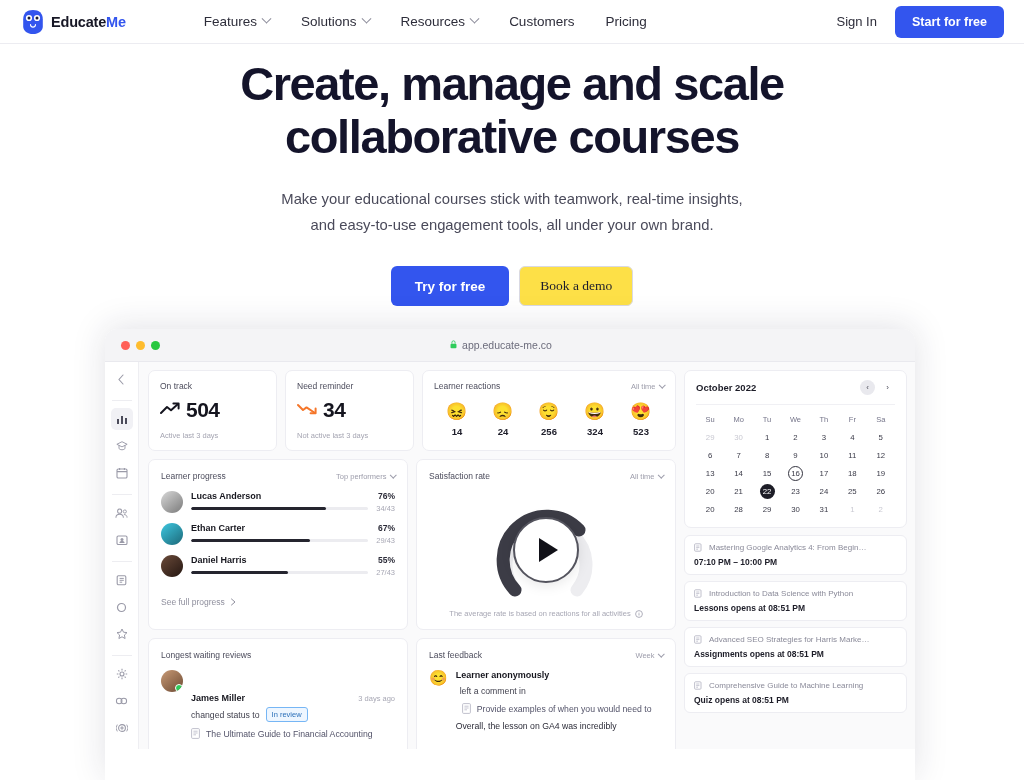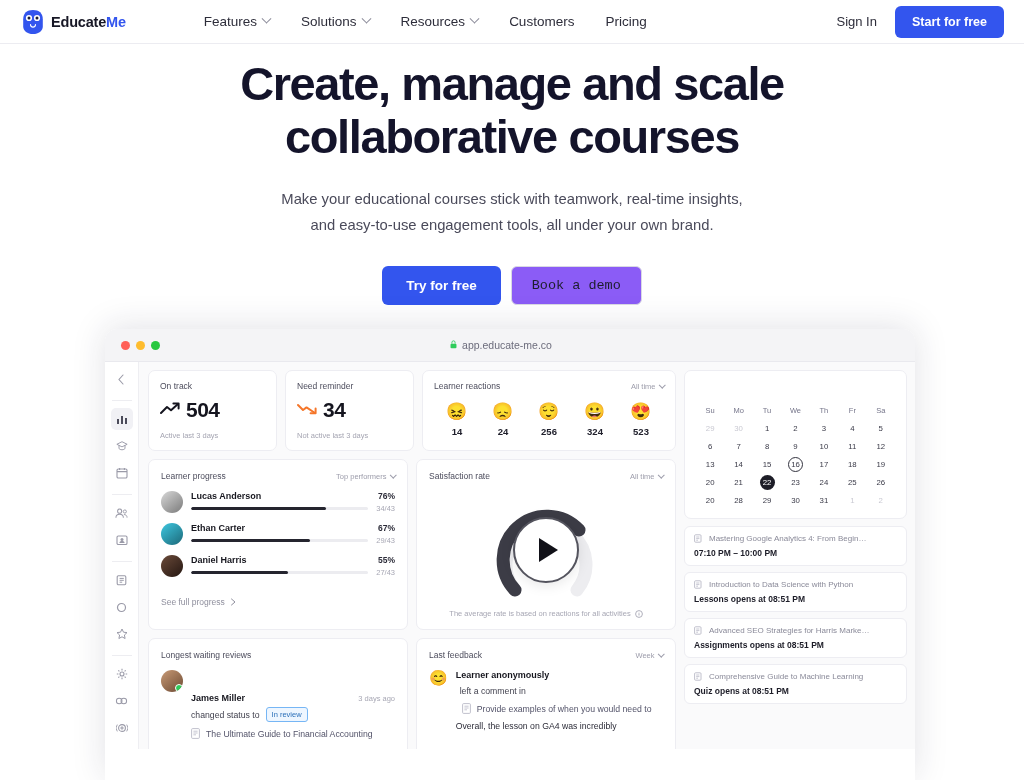--- a/index.html
+++ b/index.html
@@ -52,23 +52,23 @@
   .hero p {
     margin-top: 24px; font-size: 14.8px; line-height: 1.72; color: #4a4a5a;
   }
   .hero-btns { margin-top: 28px; display: flex; justify-content: center; gap: 10px; }
   .btn-primary {
     background: #3355ee; color: #fff; font-size: 13.5px; font-weight: 600;
     padding: 11px 24px; border-radius: 6px; border: none; cursor: pointer;
     font-family: "Liberation Sans", sans-serif;
   }
   .btn-secondary {
-    background: #8b5cf6; color: #1d1d2c; font-size: 13.5px; font-weight: 500;
+    background: #fde047; color: #1d1d2c; font-size: 13.5px; font-weight: 500;
     padding: 11px 20px; border-radius: 6px; border: 1px solid #d9d9e3; cursor: pointer;
-    font-family: Liberation Mono, monospace;
+    font-family: Liberation Serif, serif;
   }
 
   
   .browser {
     position: absolute; left: 105px; top: 329px; width: 810px; height: 451px;
     background: #fff; border-radius: 12px 12px 0 0;
     box-shadow: 0 -2px 34px rgba(30,30,60,0.13);
     overflow: hidden;
   }
   .browser-bar {
@@ -175,21 +175,21 @@
   .tri { width: 0; height: 0; border-left: 19px solid #111118; border-top: 12px solid transparent; border-bottom: 12px solid transparent; margin-left: 5px; }
   .gnote { font-size: 7.5px; color: #a7a7b4; text-align: center; display: flex; align-items: center; justify-content: center; gap: 4px; }
 
   
   .cal { padding: 9px 11px 10px; }
   .cal-head { display: flex; align-items: center; justify-content: space-between; padding-bottom: 9px; border-bottom: 1px solid #f0f0f4; }
   .cal-title { font-size: 9.5px; font-weight: 700; color: #1c1c27; }
   .cal-navs { display: flex; gap: 5px; }
   .cnav { width: 15px; height: 15px; border-radius: 50%; display: flex; align-items: center; justify-content: center; font-size: 8px; color: #4b4b58; cursor: pointer; }
   .cnav.on { background: #e9e9ee; }
-  .cal-grid { display: grid; grid-template-columns: repeat(7,1fr); row-gap: 3px; margin-top: 23px; }
+  .cal-grid { display: grid; grid-template-columns: repeat(7,1fr); row-gap: 3px; margin-top: 7px; }
   .cd { text-align: center; font-size: 7.8px; color: #3a3a48; height: 15px; line-height: 15px; }
   .cdow { color: #75758a; font-size: 7.5px; }
   .cd.muted { color: #c9c9d2; }
   .cd .cc { display: inline-flex; width: 15px; height: 15px; border-radius: 50%; align-items: center; justify-content: center; }
   .cd .cc.today { border: 1px solid #33333f; }
   .cd .cc.sel { background: #1d1d27; color: #fff; }
 
   .events { margin-top: 7px; display: flex; flex-direction: column; gap: 6px; }
   .ev { border: 1px solid #ededf2; border-radius: 6px; background: #fff; padding: 7px 9px; cursor: pointer; }
   .ev-top { display: flex; align-items: flex-end; gap: 6px; font-size: 8px; color: #8a8a99; }
@@ -592,20 +592,27 @@
                   </div>
                   <div class="fb-quote">Overall, the lesson on GA4 was incredibly</div>
                 </div>
               </div>
             </div>
           </div>
         </div>
 
         <div class="col-right">
           <div class="card cal">
+            <div class="cal-head">
+              <span class="cal-title">October 2022</span>
+              <span class="cal-navs">
+                <span class="cnav on">‹</span>
+                <span class="cnav">›</span>
+              </span>
+            </div>
             <div class="cal-grid">
               <div class="cd cdow">Su</div>
               <div class="cd cdow">Mo</div>
               <div class="cd cdow">Tu</div>
               <div class="cd cdow">We</div>
               <div class="cd cdow">Th</div>
               <div class="cd cdow">Fr</div>
               <div class="cd cdow">Sa</div>
 
               <div class="cd muted"><span class="cc">29</span></div>

